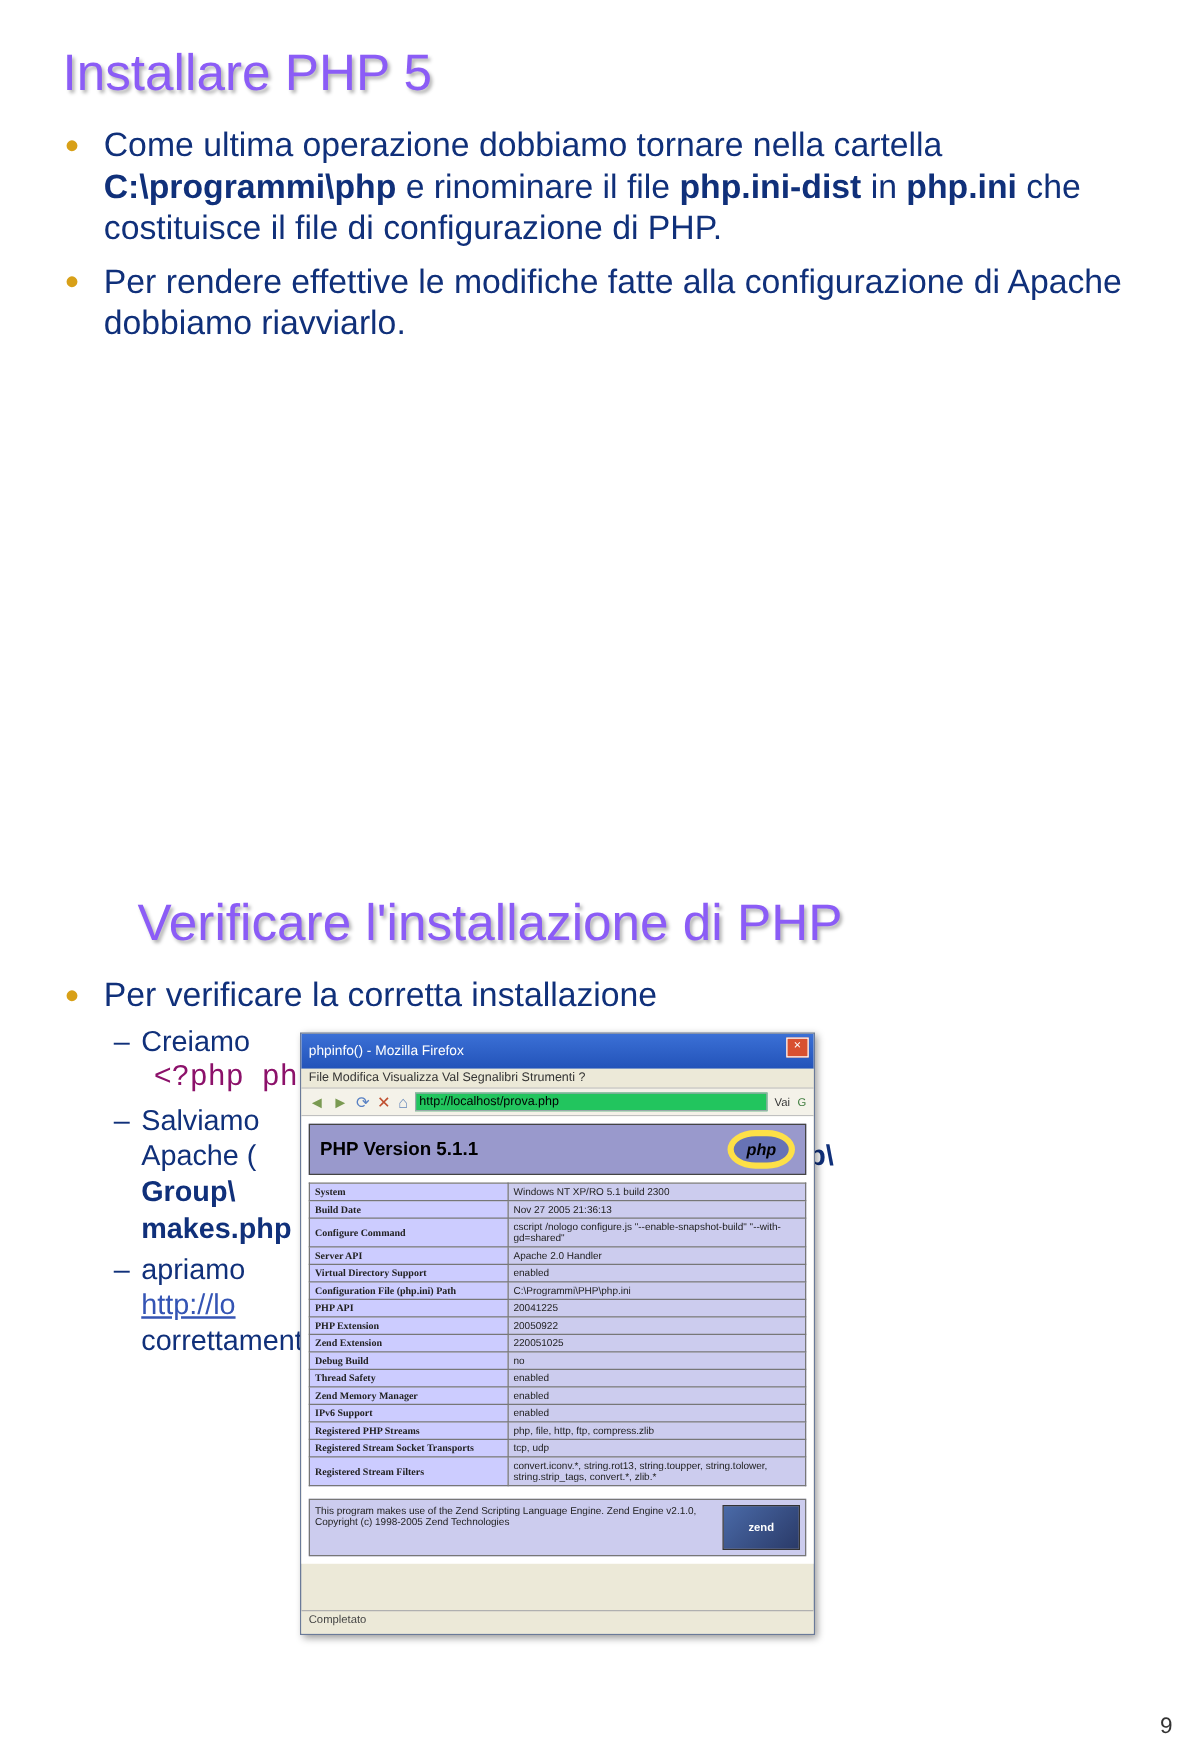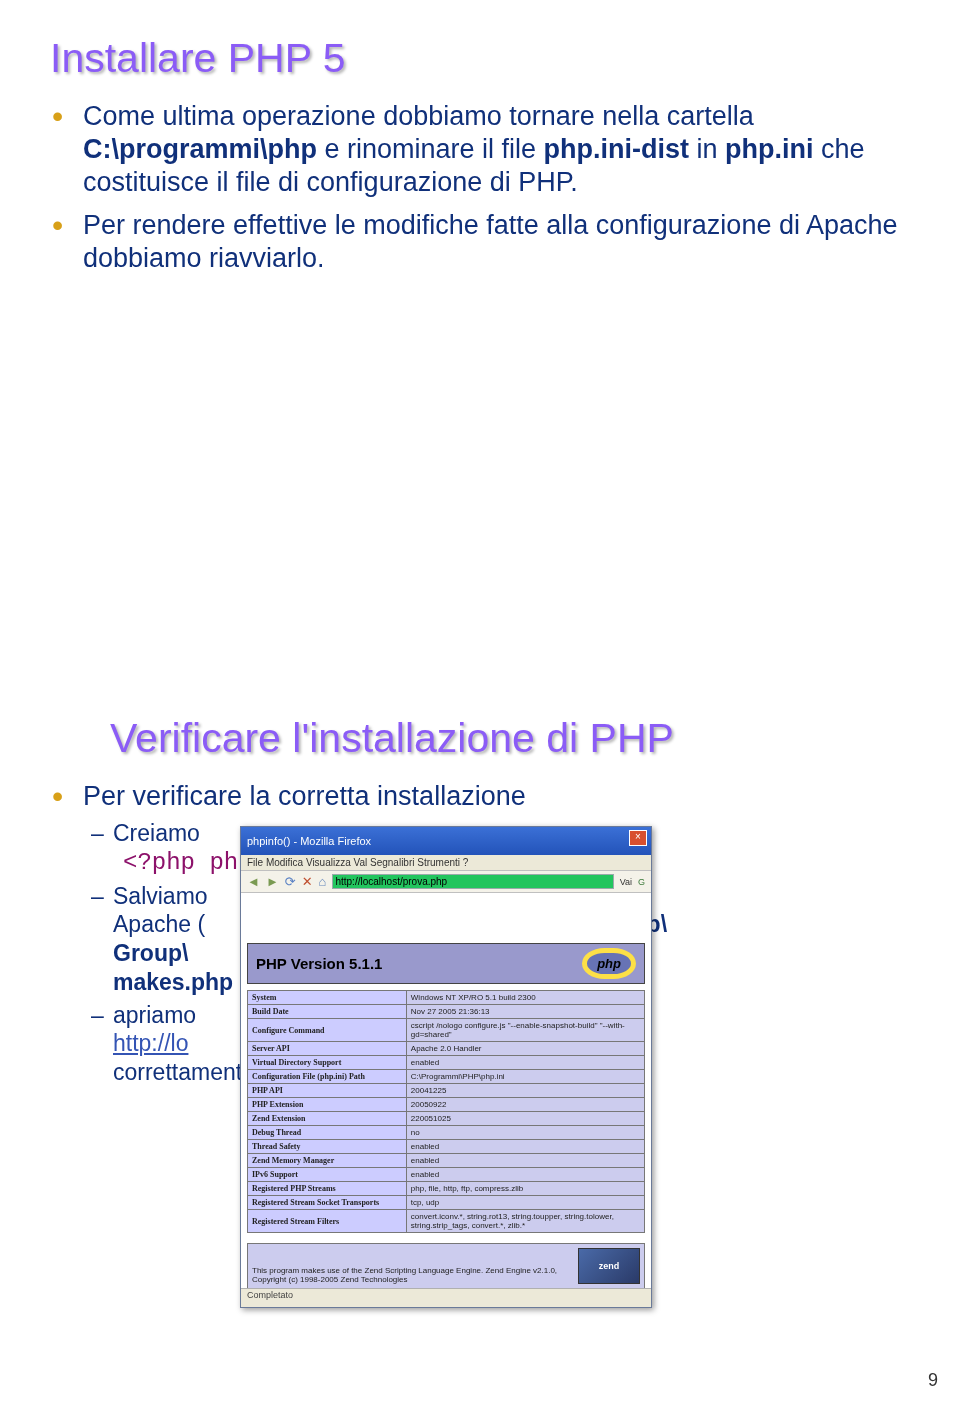--- a/index.html
+++ b/index.html
@@ -139,21 +139,20 @@
   .phphead {
     display: flex;
     align-items: center;
     background: #9999cc;
     border: 1px solid #444;
     padding: 4px 8px;
     color: #000;
     font-weight: bold;
     font-size: 15px;
     justify-content: space-between;
-    margin-top: 44px;
   }
   .phplogo {
     background: #6773b5;
     color: #000;
     border-radius: 50%/60%;
     padding: 3px 10px;
     font-weight: bold;
     font-style: italic;
     font-size: 13px;
     border: 5px solid #fde047;
@@ -178,21 +177,21 @@
   }
   .zendbox {
     border: 1px solid #777;
     background: #ccccee;
     font-size: 8px;
     color: #222;
     padding: 4px;
     margin-top: 10px;
     display: flex;
     justify-content: space-between;
-    align-items: flex-end;
+    align-items: flex-start;
   }
   .zendlogo {
     width: 60px;
     height: 34px;
     background: linear-gradient(135deg,#4a6aa8,#2a3a68);
     color: #fff;
     font-size: 9px;
     display: flex;
     align-items: center;
     justify-content: center;
@@ -324,21 +323,21 @@
             </tr>
             <tr>
               <td>PHP Extension</td>
               <td>20050922</td>
             </tr>
             <tr>
               <td>Zend Extension</td>
               <td>220051025</td>
             </tr>
             <tr>
-              <td>Debug Thread</td>
+              <td>Debug Build</td>
               <td>no</td>
             </tr>
             <tr>
               <td>Thread Safety</td>
               <td>enabled</td>
             </tr>
             <tr>
               <td>Zend Memory Manager</td>
               <td>enabled</td>
             </tr>

